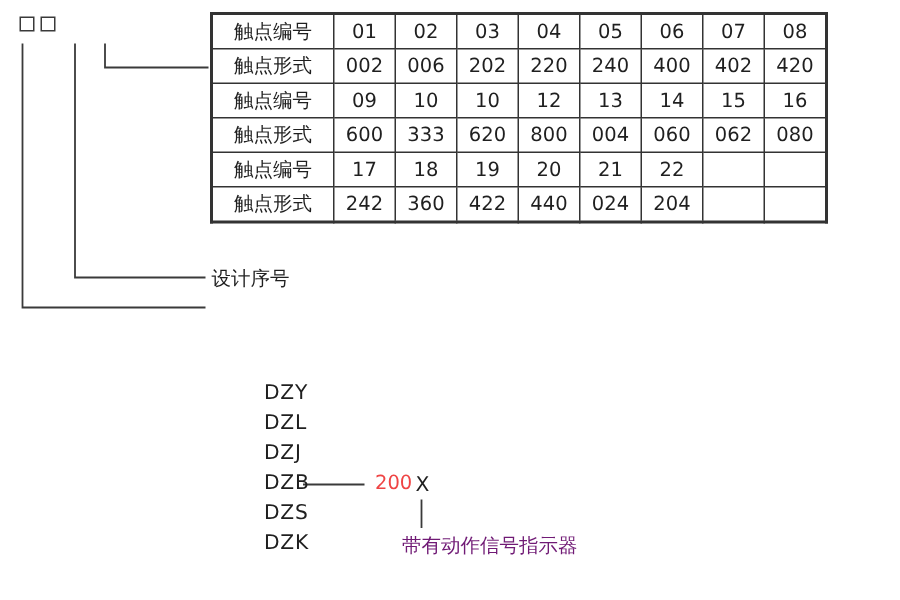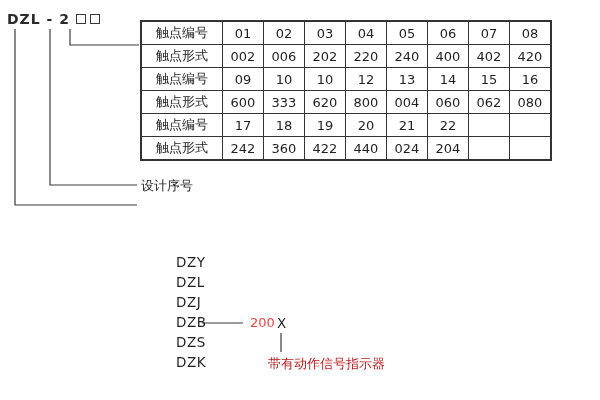--- a/index.html
+++ b/index.html
@@ -41,21 +41,21 @@
     height: 8px;
     border: 1.5px solid #3a3a3a;
     margin-left: 4px;
     display: inline-block;
   }
   .digit-box.first { margin-left: 6px; }
   
   table.contact-table {
     position: absolute;
     left: 140px;
-    top: 20px;
+    top: 8px;
     border-collapse: collapse;
     border: 2px solid #333333;
     table-layout: fixed;
   }
   table.contact-table td {
     border: 1px solid #333333;
     height: 22px;
     text-align: center;
     vertical-align: middle;
     font-size: 13px;
@@ -102,39 +102,38 @@
     left: 277px;
     top: 315px;
     font-size: 13.5px;
     color: #1f1f1f;
   }
   .variant-note {
     position: absolute;
     left: 268px;
     top: 355px;
     font-size: 13px;
-    color: #b91c1c;
+    color: #701a75;
     white-space: nowrap;
   }
 </style>
 </head>
 <body>
 
 <div class="canvas">
 
   <svg class="lines" viewBox="0 0 600 400" xmlns="http://www.w3.org/2000/svg">
     <polyline points="15,29 15,205 137,205" fill="none" stroke="#3a3a3a" stroke-width="1.2"></polyline>
     <polyline points="50,29 50,185 137,185" fill="none" stroke="#3a3a3a" stroke-width="1.2"></polyline>
     <polyline points="70,29 70,45 139,45" fill="none" stroke="#3a3a3a" stroke-width="1.2"></polyline>
     <line x1="202" y1="323" x2="243" y2="323" stroke="#3a3a3a" stroke-width="1.2"></line>
     <line x1="281" y1="333" x2="281" y2="352" stroke="#3a3a3a" stroke-width="1.2"></line>
   </svg>
 
   <div class="model-header">
-    <span>DZL - 2</span>
     <span class="digit-box first"></span>
     <span class="digit-box"></span>
   </div>
 
   <table class="contact-table">
     <tbody>
         <tr>
           <td class="label-cell">触点编号</td>
           <td>01</td>
           <td>02</td>

